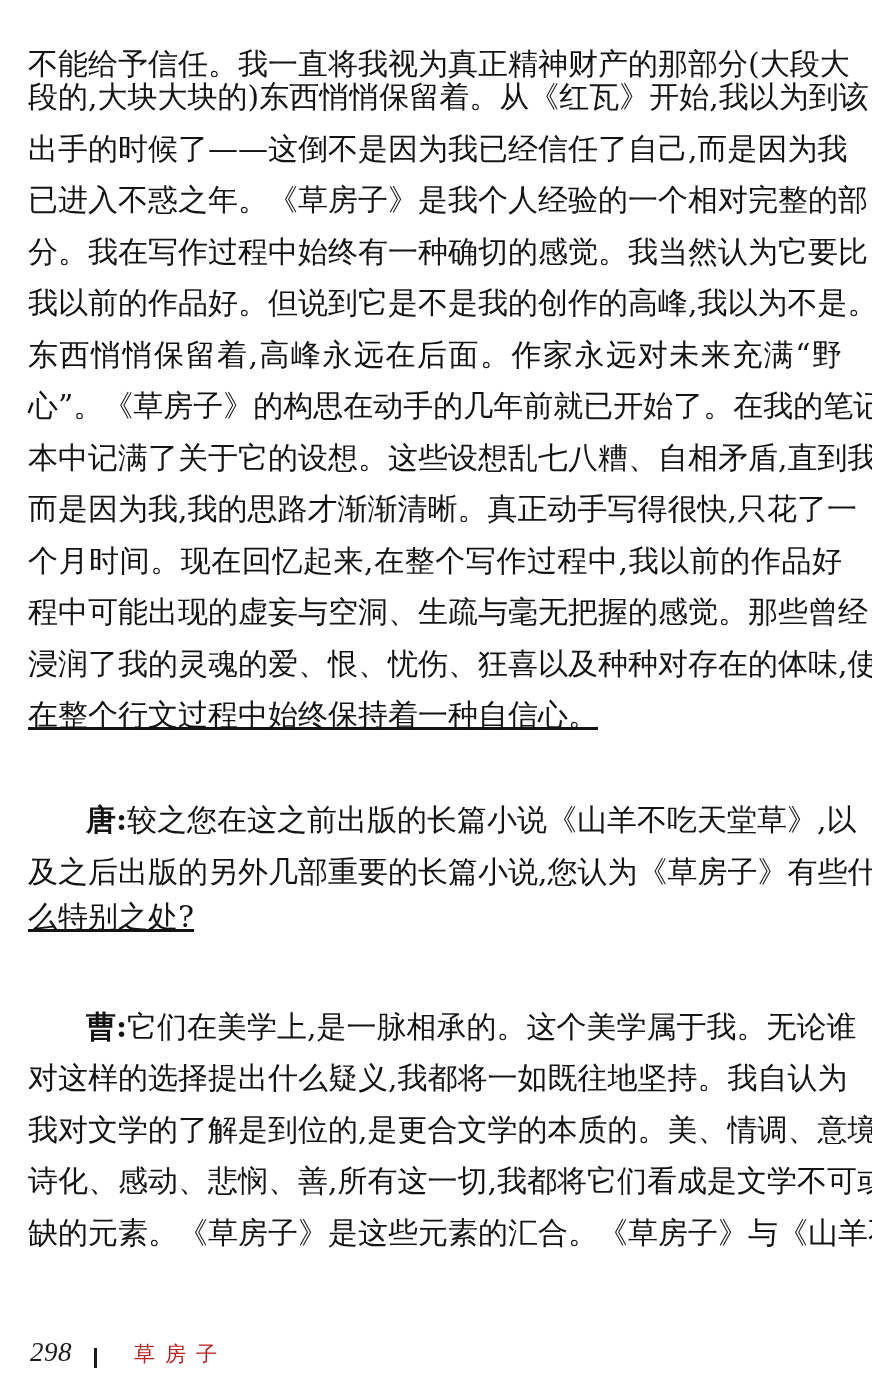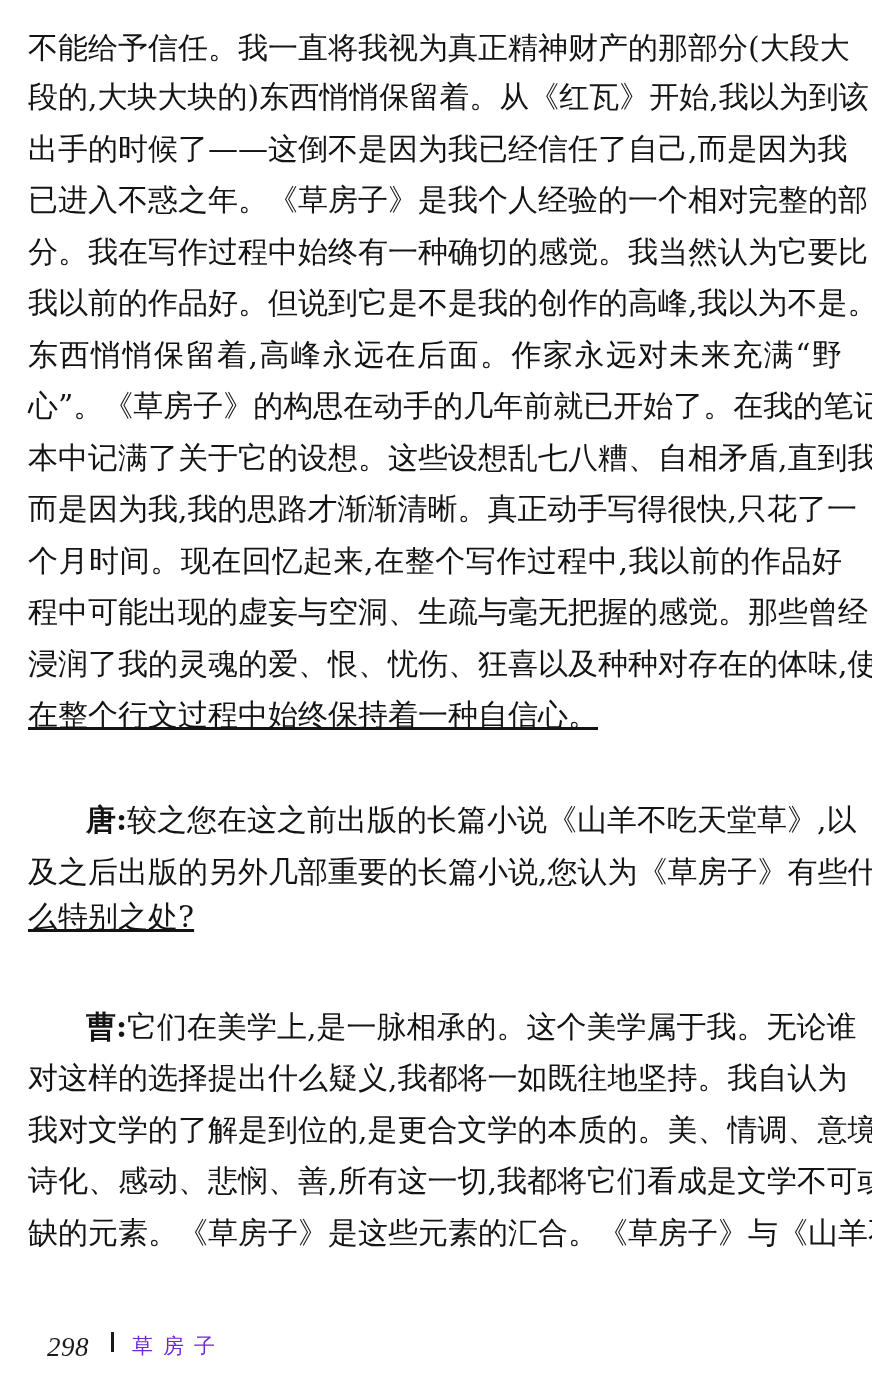--- a/index.html
+++ b/index.html
@@ -40,54 +40,55 @@
     }
     .line.indent {
       left: 86px;
       width: 756px;
     }
     .speaker {
       font-weight: bold;
     }
     .footer {
       position: absolute;
-      left: 47px;
+      left: 30px;
       top: 1332px;
       height: 36px;
       display: flex;
-      align-items: flex-start;
+      align-items: flex-end;
       color: #1a1a1a;
     }
     .page-number {
       font-family: "Liberation Serif", serif;
       font-style: italic;
       font-size: 27px;
       letter-spacing: 0.5px;
     }
     .footer-rule {
       display: inline-block;
       width: 3px;
       height: 20px;
       background: #1a1a1a;
       margin: 0 18px 0 22px;
     }
     .book-title {
       font-family: "DejaVu Sans", sans-serif;
       font-size: 21px;
       letter-spacing: 10px;
-      color: #6d28d9;
+      color: #b91c1c;
+      margin-left: 19px;
     }
   </style>
 </head>
 <body>
 
 <div class="page">
 
   <div>
-    <div class="line" style="top:28px">不能给予信任。我一直将我视为真正精神财产的那部分(大段大</div>
+    <div class="line" style="top:44px">不能给予信任。我一直将我视为真正精神财产的那部分(大段大</div>
     <div class="line" style="top:77px">段的,大块大块的)东西悄悄保留着。从《红瓦》开始,我以为到该</div>
     <div class="line" style="top:129px">出手的时候了——这倒不是因为我已经信任了自己,而是因为我</div>
     <div class="line" style="top:180px">已进入不惑之年。《草房子》是我个人经验的一个相对完整的部</div>
     <div class="line" style="top:232px">分。我在写作过程中始终有一种确切的感觉。我当然认为它要比</div>
     <div class="line" style="top:283px">我以前的作品好。但说到它是不是我的创作的高峰,我以为不是。</div>
     <div class="line" style="top:335px">东西悄悄保留着,高峰永远在后面。作家永远对未来充满“野</div>
     <div class="line" style="top:386px">心”。《草房子》的构思在动手的几年前就已开始了。在我的笔记</div>
     <div class="line" style="top:438px">本中记满了关于它的设想。这些设想乱七八糟、自相矛盾,直到我</div>
     <div class="line" style="top:489px">而是因为我,我的思路才渐渐清晰。真正动手写得很快,只花了一</div>
     <div class="line" style="top:541px">个月时间。现在回忆起来,在整个写作过程中,我以前的作品好</div>

